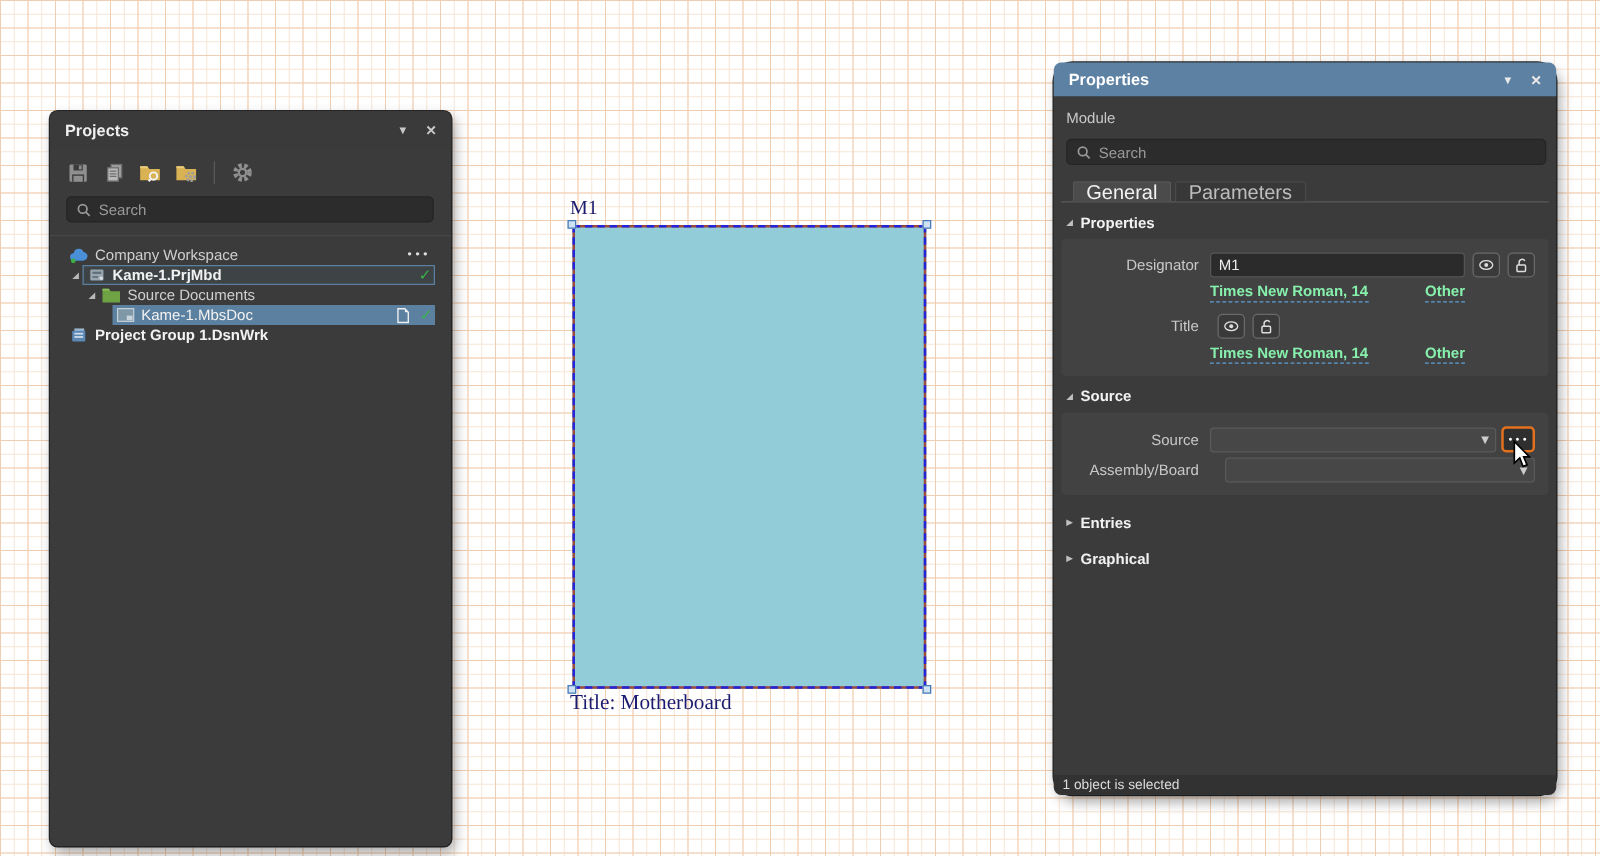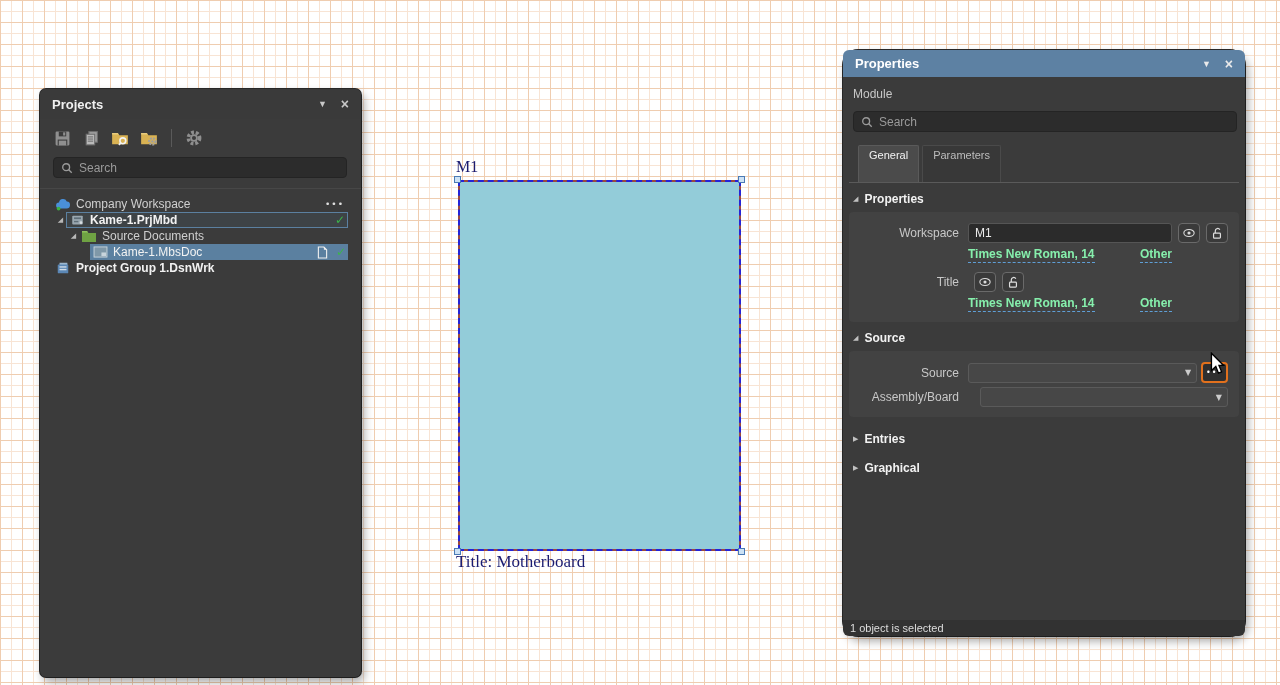--- a/index.html
+++ b/index.html
@@ -82,23 +82,23 @@
   
   #properties-panel { left:843px; top:50px; width:402px; height:586px;border-radius:15px; }
   #properties-panel .titlebar { background:#5d81a3; height:27px; }
   #properties-panel .titlebar .ptitle { color:#ffffff; }
   #properties-panel .titlebar .tb-btn { color:#eaeaea; }
   .obj-type { margin:10px 0 0 10px; color:#c8c8c8; }
   #properties-panel .searchbox { margin:10px 8px 0 10px; }
   .tabs { display:flex; align-items:flex-end; margin:13px 6px 0 6px;
           border-bottom:1px solid #5a5a5a; padding-left:9px; }
   .tab {
-    height:37px; line-height:18px; padding:0 10px; color:#bdbdbd;
+    height:16px; line-height:18px; padding:0 10px; color:#bdbdbd;
     background:#383838; border:1px solid #4a4a4a; border-bottom:none;
-    border-radius:2px 2px 0 0; margin-right:3px; font-size:11px;
+    border-radius:2px 2px 0 0; margin-right:3px; font-size:16px;
   }
   .tab.active { background:#4b4b4b; color:#f2f2f2; border-color:#5a5a5a; }
   .section-hdr { display:flex; align-items:center; gap:6px; margin:9px 0 6px 10px; }
   .section-hdr .scaret { font-size:7px; color:#c0c0c0; font-family:"DejaVu Sans",sans-serif; }
   .section-hdr .stext { font-weight:bold; color:#f2f2f2; font-size:12px; }
   .group { background:#424242; border-radius:4px; margin:0 6px; padding:11px 11px 10px 0; }
   .prop-row { display:flex; align-items:center; margin-bottom:4px; }
   .prop-label { width:119px; text-align:right; padding-right:9px; color:#c8c8c8; flex:0 0 auto; }
   .prop-input {
     width:204px; height:20px; background:#2b2b2b; border:1px solid #555;
@@ -306,21 +306,21 @@
     <div class="tab">Parameters</div>
   </div>
 
   <div class="section-hdr">
     <span class="scaret">◢</span>
     <span class="stext">Properties</span>
   </div>
 
   <div class="group">
     <div class="prop-row">
-      <div class="prop-label">Workspace</div>
+      <div class="prop-label">Designator</div>
       <input class="prop-input" value="M1" style="">
       <button class="mini-btn">
         <svg width="14" height="10" viewBox="0 0 16 12">
             <ellipse cx="8" cy="6" rx="6.2" ry="4.2" fill="none" stroke="#dddddd" stroke-width="1.3"></ellipse>
             <circle cx="8" cy="6" r="1.9" fill="#dddddd"></circle>
           </svg>
       </button>
       <button class="mini-btn">
         <svg width="12" height="13" viewBox="0 0 14 14">
             <rect x="3" y="6.5" width="8" height="6" rx="1" fill="none" stroke="#dddddd" stroke-width="1.4"></rect>

